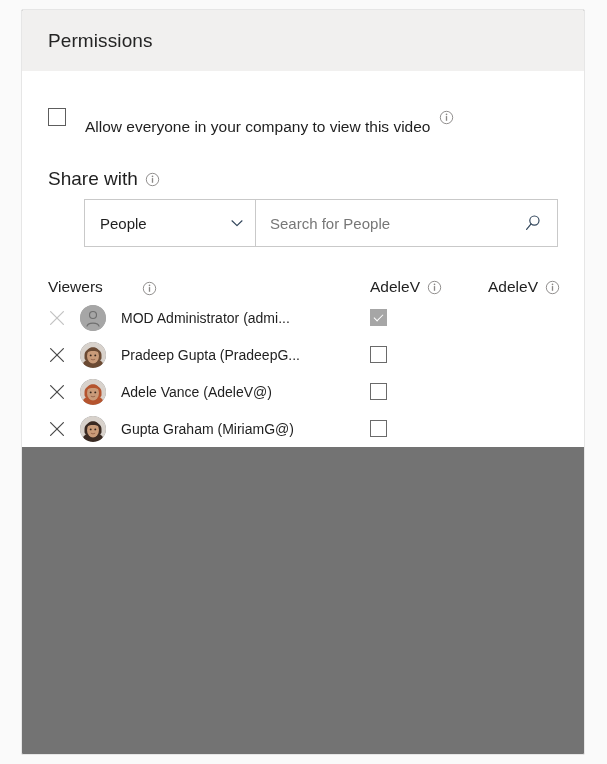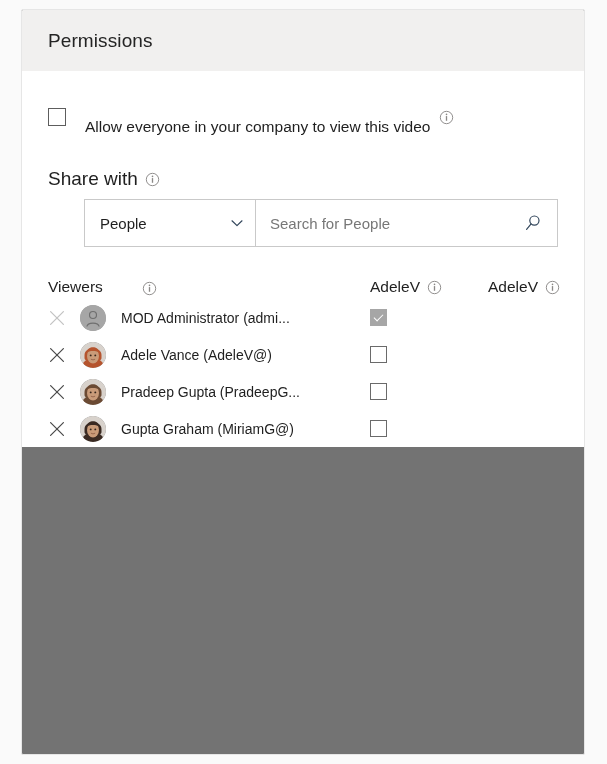--- a/index.html
+++ b/index.html
@@ -362,68 +362,68 @@
           </div>
           <div class="table-row">
             <div class="row-left">
               <span class="remove-x"><svg viewBox="0 0 18 18" width="18" height="18">
                   <line x1="2.6" y1="2.6" x2="15.4" y2="15.4" stroke="#4a4a4a" stroke-width="1.25" stroke-linecap="round"></line>
                   <line x1="15.4" y1="2.6" x2="2.6" y2="15.4" stroke="#4a4a4a" stroke-width="1.25" stroke-linecap="round"></line>
                 </svg></span>
               <span class="avatar">
                 <svg viewBox="0 0 26 26" width="26" height="26">
                   <defs>
+                    <clipPath id="pa2">
+                      <circle cx="13" cy="13" r="13"></circle>
+                    </clipPath>
+                  </defs>
+                  <g clip-path="url(#pa2)">
+                    <rect x="0" y="0" width="26" height="26" fill="#d8d2cc"></rect>
+                    <ellipse cx="13" cy="25" rx="11" ry="9" fill="#6b4a33"></ellipse>
+                    <path d="M4.5 13 C4.5 4 21.5 4 21.5 13 L21.5 16 C21.5 21 4.5 21 4.5 16 Z" fill="#6b4a33"></path>
+                    <ellipse cx="13" cy="14" rx="6" ry="7.4" fill="#c99b79"></ellipse>
+                    <path d="M6.8 10.6 C7.4 3.6 18.6 3.6 19.2 10.6 C17.6 8.3 8.4 8.3 6.8 10.6 Z" fill="#6b4a33"></path>
+                    <circle cx="10.7" cy="13.4" r="0.95" fill="#35251b"></circle>
+                    <circle cx="15.3" cy="13.4" r="0.95" fill="#35251b"></circle>
+                    <path d="M11.2 17.4 Q13 18.6 14.8 17.4" fill="none" stroke="#8d5b45" stroke-width="0.8" stroke-linecap="round"></path>
+                  </g>
+                </svg>
+              </span>
+              <span class="viewer-name">Pradeep Gupta (PradeepG...</span>
+            </div>
+            <div class="owner-cell">
+              <span class="cb-owner"></span>
+            </div>
+          </div>
+          <div class="table-row">
+            <div class="row-left">
+              <span class="remove-x"><svg viewBox="0 0 18 18" width="18" height="18">
+                  <line x1="2.6" y1="2.6" x2="15.4" y2="15.4" stroke="#4a4a4a" stroke-width="1.25" stroke-linecap="round"></line>
+                  <line x1="15.4" y1="2.6" x2="2.6" y2="15.4" stroke="#4a4a4a" stroke-width="1.25" stroke-linecap="round"></line>
+                </svg></span>
+              <span class="avatar">
+                <svg viewBox="0 0 26 26" width="26" height="26">
+                  <defs>
                     <clipPath id="pa3">
                       <circle cx="13" cy="13" r="13"></circle>
                     </clipPath>
                   </defs>
                   <g clip-path="url(#pa3)">
                     <rect x="0" y="0" width="26" height="26" fill="#d8d2cc"></rect>
                     <ellipse cx="13" cy="25" rx="11" ry="9" fill="#b5542e"></ellipse>
                     <path d="M4.5 13 C4.5 4 21.5 4 21.5 13 L21.5 16 C21.5 21 4.5 21 4.5 16 Z" fill="#b5542e"></path>
                     <ellipse cx="13" cy="14" rx="6" ry="7.4" fill="#c99b79"></ellipse>
                     <path d="M6.8 10.6 C7.4 3.6 18.6 3.6 19.2 10.6 C17.6 8.3 8.4 8.3 6.8 10.6 Z" fill="#b5542e"></path>
                     <circle cx="10.7" cy="13.4" r="0.95" fill="#35251b"></circle>
                     <circle cx="15.3" cy="13.4" r="0.95" fill="#35251b"></circle>
                     <path d="M11.2 17.4 Q13 18.6 14.8 17.4" fill="none" stroke="#8d5b45" stroke-width="0.8" stroke-linecap="round"></path>
                   </g>
                 </svg>
               </span>
               <span class="viewer-name">Adele Vance (AdeleV@)</span>
-            </div>
-            <div class="owner-cell">
-              <span class="cb-owner"></span>
-            </div>
-          </div>
-          <div class="table-row">
-            <div class="row-left">
-              <span class="remove-x"><svg viewBox="0 0 18 18" width="18" height="18">
-                  <line x1="2.6" y1="2.6" x2="15.4" y2="15.4" stroke="#4a4a4a" stroke-width="1.25" stroke-linecap="round"></line>
-                  <line x1="15.4" y1="2.6" x2="2.6" y2="15.4" stroke="#4a4a4a" stroke-width="1.25" stroke-linecap="round"></line>
-                </svg></span>
-              <span class="avatar">
-                <svg viewBox="0 0 26 26" width="26" height="26">
-                  <defs>
-                    <clipPath id="pa2">
-                      <circle cx="13" cy="13" r="13"></circle>
-                    </clipPath>
-                  </defs>
-                  <g clip-path="url(#pa2)">
-                    <rect x="0" y="0" width="26" height="26" fill="#d8d2cc"></rect>
-                    <ellipse cx="13" cy="25" rx="11" ry="9" fill="#6b4a33"></ellipse>
-                    <path d="M4.5 13 C4.5 4 21.5 4 21.5 13 L21.5 16 C21.5 21 4.5 21 4.5 16 Z" fill="#6b4a33"></path>
-                    <ellipse cx="13" cy="14" rx="6" ry="7.4" fill="#c99b79"></ellipse>
-                    <path d="M6.8 10.6 C7.4 3.6 18.6 3.6 19.2 10.6 C17.6 8.3 8.4 8.3 6.8 10.6 Z" fill="#6b4a33"></path>
-                    <circle cx="10.7" cy="13.4" r="0.95" fill="#35251b"></circle>
-                    <circle cx="15.3" cy="13.4" r="0.95" fill="#35251b"></circle>
-                    <path d="M11.2 17.4 Q13 18.6 14.8 17.4" fill="none" stroke="#8d5b45" stroke-width="0.8" stroke-linecap="round"></path>
-                  </g>
-                </svg>
-              </span>
-              <span class="viewer-name">Pradeep Gupta (PradeepG...</span>
             </div>
             <div class="owner-cell">
               <span class="cb-owner"></span>
             </div>
           </div>
           <div class="table-row">
             <div class="row-left">
               <span class="remove-x"><svg viewBox="0 0 18 18" width="18" height="18">
                   <line x1="2.6" y1="2.6" x2="15.4" y2="15.4" stroke="#4a4a4a" stroke-width="1.25" stroke-linecap="round"></line>
                   <line x1="15.4" y1="2.6" x2="2.6" y2="15.4" stroke="#4a4a4a" stroke-width="1.25" stroke-linecap="round"></line>

